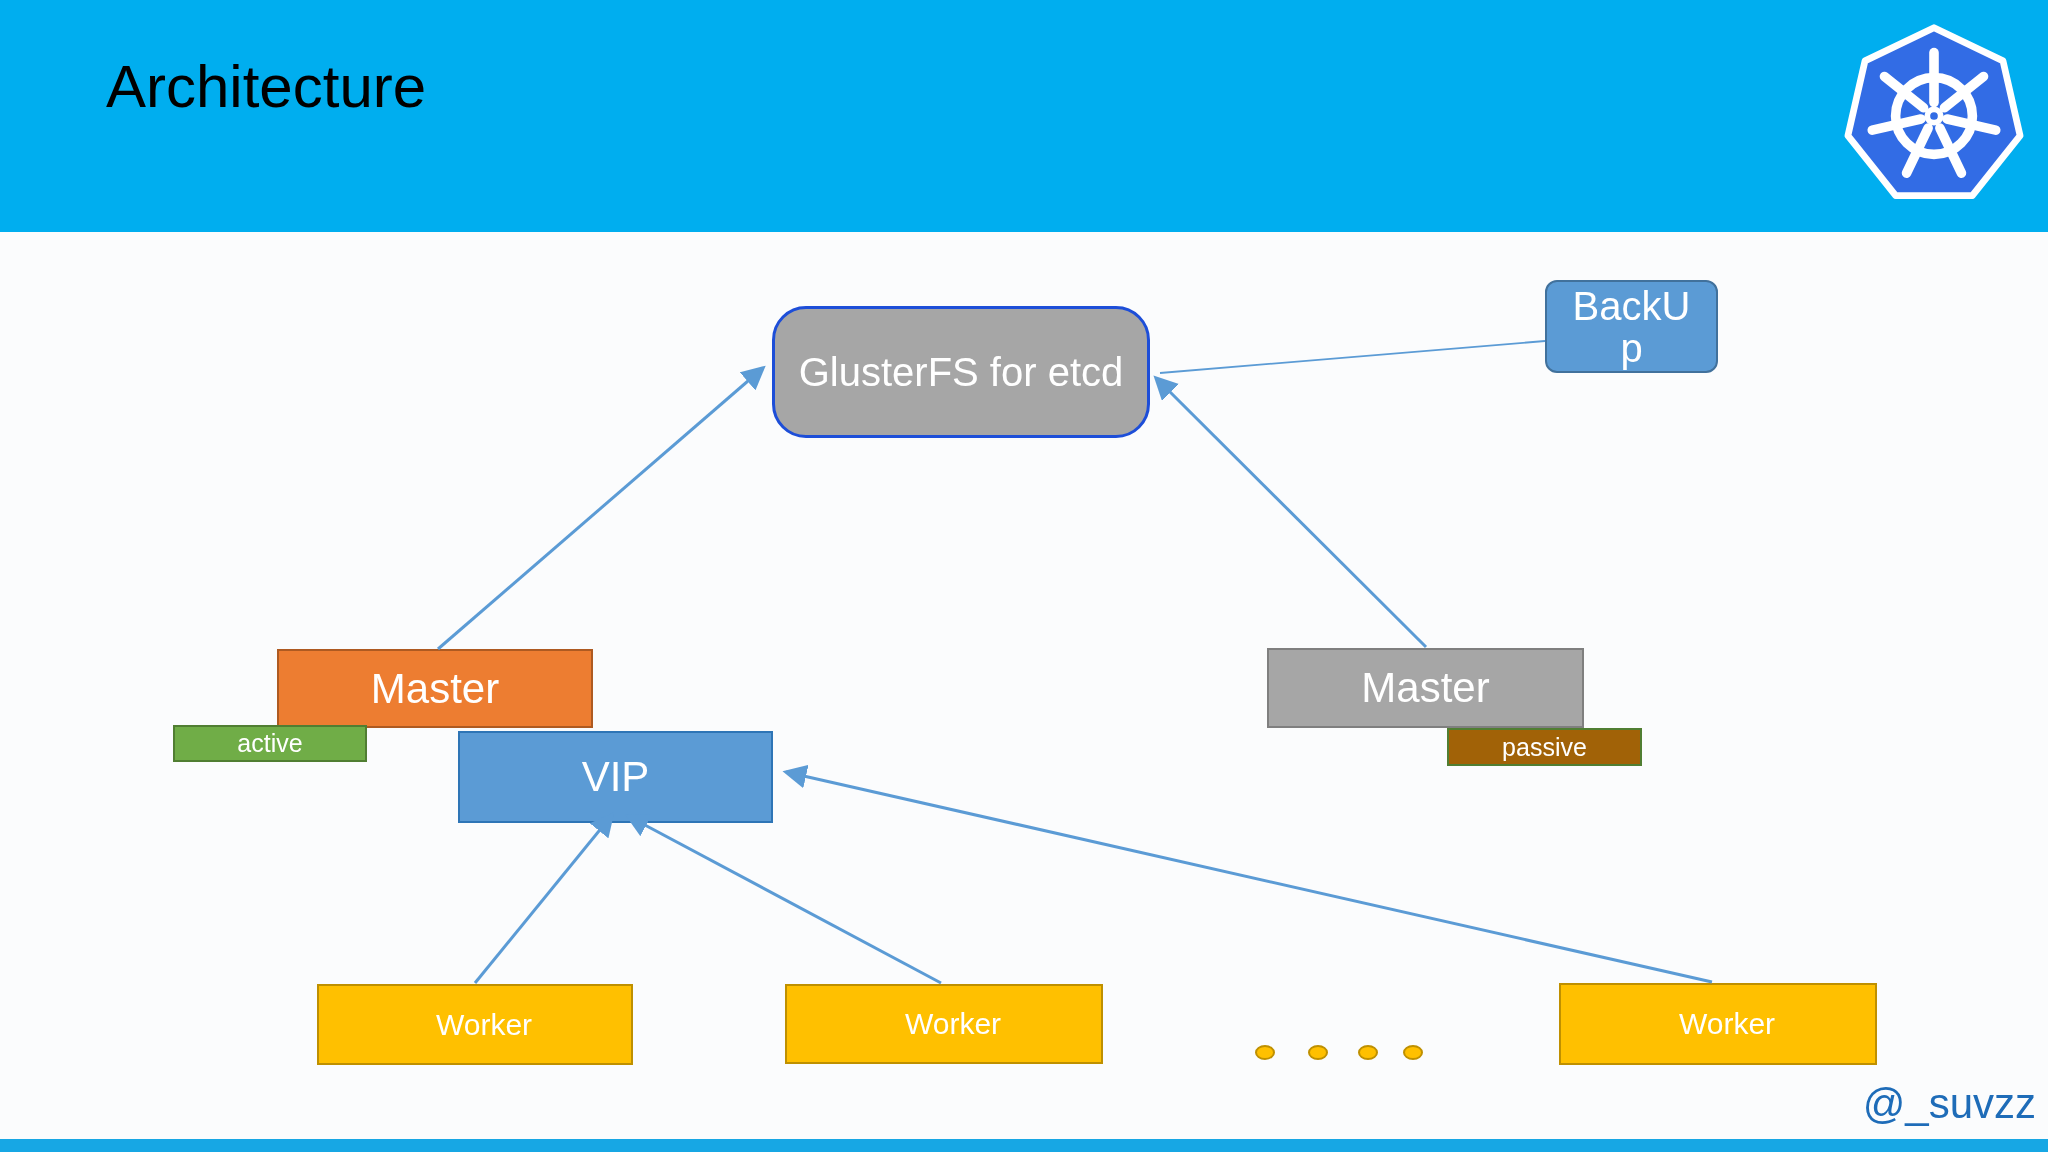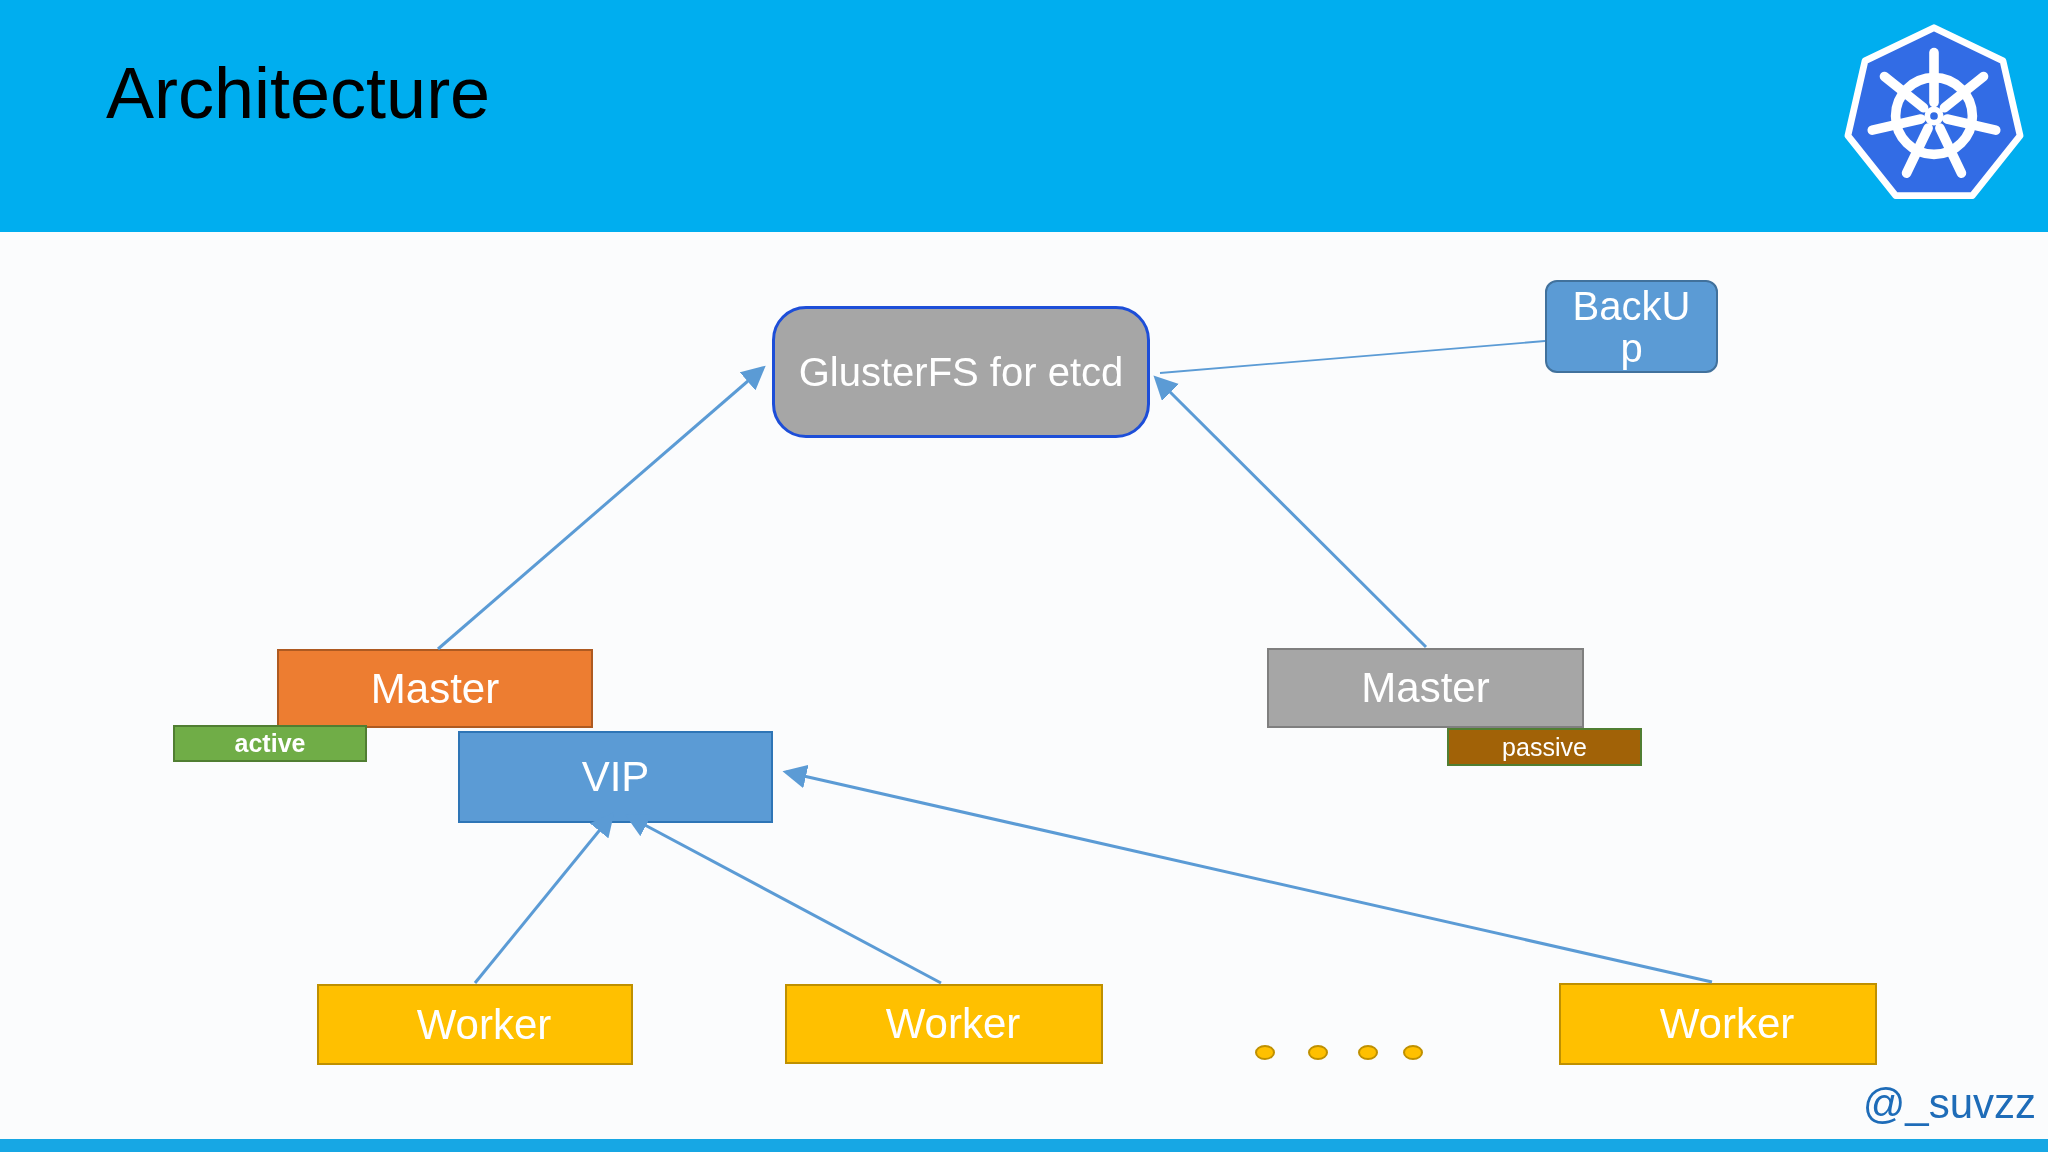--- a/index.html
+++ b/index.html
@@ -4,21 +4,21 @@
 <style>
   html,body{margin:0;padding:0;background:#e8e8e8;}
   .stage{
     position:relative;width:2048px;height:1152px;overflow:hidden;
     background:#fbfcfd;font-family:"Liberation Sans",sans-serif;
   }
   
   .header{position:absolute;left:0;top:0;width:2048px;height:232px;background:#00AEEF;}
   .slide-title{
     position:absolute;left:106px;top:54px;margin:0;
-    font-size:72px;font-weight:400;color:#000;letter-spacing:0px;line-height:1.1;
+    font-size:60px;font-weight:400;color:#000;letter-spacing:0px;line-height:1.1;
   }
   .k8s-logo{position:absolute;left:1838px;top:18px;}
   
   .connectors{position:absolute;left:0;top:0;width:2048px;height:1152px;z-index:5;pointer-events:none;}
   
   .node{
     position:absolute;display:flex;align-items:center;justify-content:center;
     box-sizing:border-box;color:#fff;text-align:center;
   }
   .node-glusterfs{left:772px;top:306px;width:378px;height:132px;background:#A6A6A6;
@@ -26,23 +26,23 @@
   .node-backup{left:1545px;top:280px;width:173px;height:93px;background:#5B9BD5;
     border:2px solid #41719C;border-radius:12px;font-size:40px;line-height:1.05;z-index:1;}
   .node-backup .wrap{width:130px;word-break:break-all;}
   .node-master-active{left:277px;top:649px;width:316px;height:79px;background:#ED7D31;
     border:2px solid #AE5A21;font-size:42px;z-index:1;}
   .node-master-passive{left:1267px;top:648px;width:317px;height:80px;background:#A6A6A6;
     border:2px solid #7F7F7F;font-size:42px;z-index:1;}
   .node-vip{left:458px;top:731px;width:315px;height:92px;background:#5B9BD5;
     border:2px solid #2E75B6;font-size:42px;z-index:2;}
   .tag{font-size:25px;z-index:3;}
-  .tag-active{left:173px;top:725px;width:194px;height:37px;background:#70AD47;border:2px solid #507E32;font-weight:bold;}
+  .tag-active{left:173px;top:725px;width:194px;height:37px;background:#70AD47;border:2px solid #507E32;}
   .tag-passive{left:1447px;top:728px;width:195px;height:38px;background:#a16207;border:2px solid #507E32;}
-  .node-worker{background:#FFC000;border:2px solid #BF9000;font-size:42px;z-index:1;padding-left:18px;}
+  .node-worker{background:#FFC000;border:2px solid #BF9000;font-size:30px;z-index:1;padding-left:18px;}
   .worker-1{left:317px;top:984px;width:316px;height:81px;}
   .worker-2{left:785px;top:984px;width:318px;height:80px;}
   .worker-3{left:1559px;top:983px;width:318px;height:82px;}
   
   .dot{position:absolute;width:20px;height:15px;border-radius:50%;
     background:#FFC000;border:2px solid #BF9000;box-sizing:border-box;z-index:1;}
   .dot-1{left:1255px;top:1045px;}
   .dot-2{left:1308px;top:1045px;}
   .dot-3{left:1358px;top:1045px;}
   .dot-4{left:1403px;top:1045px;}

